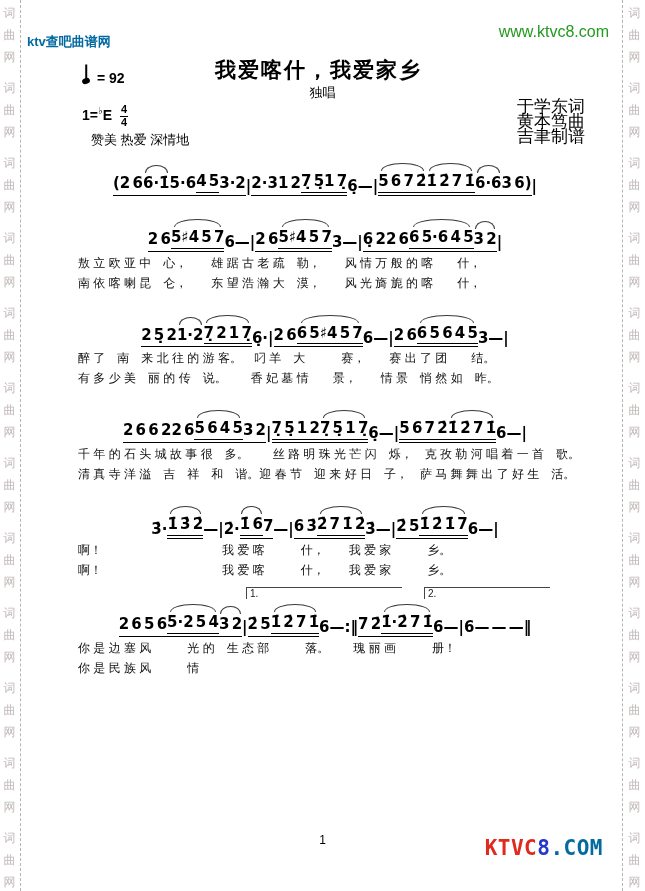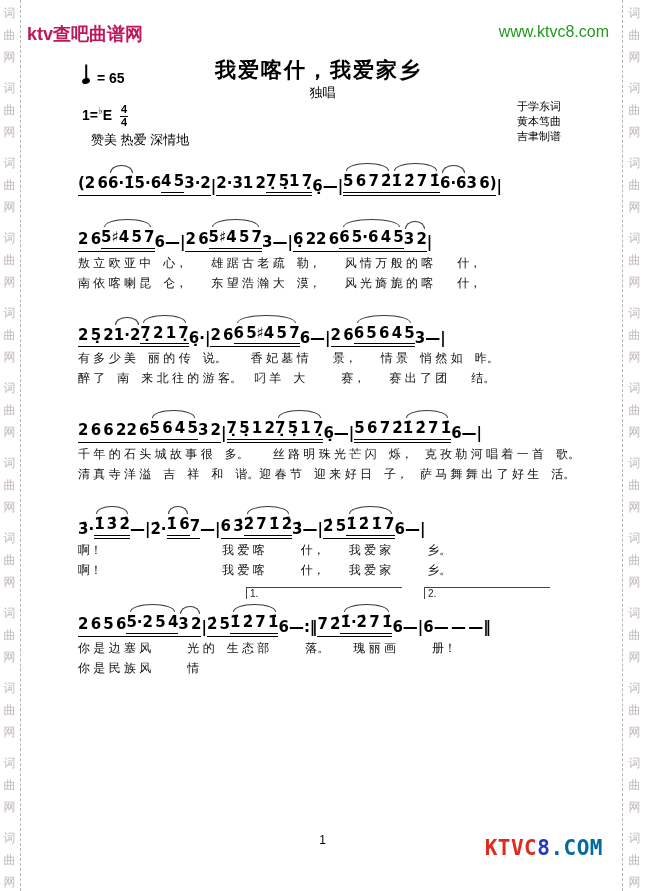--- a/index.html
+++ b/index.html
@@ -6,43 +6,43 @@
   .page{position:relative;width:645px;height:891px;background:#fff;overflow:hidden;
         font-family:"Liberation Sans","DejaVu Sans",sans-serif;color:#000;}
   
   .rail{position:absolute;top:0;bottom:0;width:0;border-left:1px dashed #b5b5b5;}
   .rail.left{left:20px;} .rail.right{right:22px;}
   .ornament{position:absolute;top:2px;width:17px;text-align:center;
             font-size:12px;color:#c2b8b8;line-height:22px;}
   .ornament.left{left:1px;} .ornament.right{right:2px;}
   .ornament .gap{height:9px;}
   
-  .brand{position:absolute;left:27px;top:22px;font-size:18px;font-weight:bold;color:#be185d;text-decoration:none;}
+  .brand{position:absolute;left:27px;top:33px;font-size:13px;font-weight:bold;color:#0369a1;text-decoration:none;}
   .siteurl{position:absolute;right:36px;top:23px;font-size:16px;color:#229a1e;text-decoration:none;}
   .title{position:absolute;left:0;right:8px;top:56px;text-align:center;
          font-size:21px;font-weight:bold;letter-spacing:2px;}
   .subtitle{position:absolute;left:0;right:0;top:84px;text-align:center;font-size:13px;}
   
   .tempo{position:absolute;left:82px;top:70px;font-size:14px;font-weight:bold;}
   .qnote{position:relative;display:inline-block;width:8px;height:6px;background:#000;
          border-radius:50%;transform:rotate(-18deg);margin-right:7px;top:1px;}
   .qnote i{position:absolute;right:0px;top:-13px;width:2px;height:15px;background:#000;transform:rotate(18deg);}
   .keysig{position:absolute;left:82px;top:104px;font-size:14px;font-weight:bold;}
   .keysig sup{font-size:10px;}
   .frac{display:inline-flex;flex-direction:column;vertical-align:middle;margin-left:8px;
         font-size:11px;line-height:1.05;text-align:center;}
   .frac .top{border-bottom:1px solid #000;padding:0 1px;}
   .expression{position:absolute;left:91px;top:131px;font-size:13px;}
-  .credits{position:absolute;left:517px;top:99px;font-size:11px;line-height:15px;font-family:Liberation Serif, serif;}
+  .credits{position:absolute;left:517px;top:99px;font-size:17px;line-height:15px;font-family:Liberation Serif, serif;}
   
   .systems{position:absolute;left:78px;top:162px;width:494px;}
   .system{position:relative;margin-bottom:22px;}
   .system.mb-small{margin-bottom:10px;}
   .system.has-voltas{padding-top:14px;}
-  .notes{display:flex;justify-content:flex-start;align-items:flex-end;
+  .notes{display:flex;justify-content:center;align-items:flex-end;
          padding-top:10px;font-family:"DejaVu Sans",sans-serif;
          font-size:15px;font-weight:bold;white-space:pre;word-spacing:-3px;}
   .grp{position:relative;flex:none;line-height:1.25;}
   .u1{border-bottom:1.5px solid #000;padding-bottom:2px;}
   .u2{border-bottom:4px double #000;padding-bottom:1px;}
   .arc::before{content:"";position:absolute;left:6%;right:6%;top:-9px;height:7px;
                border-top:1.4px solid #3a3a3a;border-left:1px solid #3a3a3a;border-right:1px solid #3a3a3a;
                border-radius:50% 50% 0 0/100% 100% 0 0;}
   .lyric{font-size:12px;line-height:17px;margin-top:3px;white-space:pre;color:#111;}
   .volta{position:absolute;top:-2px;height:11px;border-top:1px solid #444;border-left:1px solid #444;
@@ -160,21 +160,21 @@
       <div>网</div>
     </div>
 
   <a class="brand" href="#">ktv查吧曲谱网</a>
   <a class="siteurl" href="#">www.ktvc8.com</a>
 
   <div class="title">我爱喀什，我爱家乡</div>
   <div class="subtitle">独唱</div>
 
   <div class="tempo">
-    <span class="qnote"><i></i></span><span>= 65</span>
+    <span class="qnote"><i></i></span><span>= 92</span>
   </div>
 
   <div class="keysig">
     <span>1=</span><sup>♭</sup><span>E</span><span class="frac">
         <span class="top">4</span>
         <span>4</span>
       </span>
   </div>
 
   <div class="expression">赞美 热爱 深情地</div>
@@ -189,22 +189,22 @@
       <div class="system">
         <div class="notes"><span class="grp u1">(2 6</span><span class="grp u1 arc">6·1̇</span><span class="grp u1">5·6</span><span class="grp u2">4 5</span><span class="grp u1">3·2</span><span class="grp u0">|</span><span class="grp u1">2·3</span><span class="grp u1">1 2</span><span class="grp u2">7̣ 5̣</span><span class="grp u2">1 7̣</span><span class="grp u0">6̣</span><span class="grp u0">—</span><span class="grp u0">|</span><span class="grp u2 arc">5 6 7 2̇</span><span class="grp u2 arc">1̇ 2̇ 7 1̇</span><span class="grp u1 arc">6·6</span><span class="grp u1">3 6)</span><span class="grp u0">|</span></div>
       </div>
       <div class="system">
         <div class="notes"><span class="grp u1">2 6</span><span class="grp u2 arc">5♯4 5 7</span><span class="grp u0">6</span><span class="grp u0">—</span><span class="grp u0">|</span><span class="grp u1">2 6</span><span class="grp u2 arc">5♯4 5 7</span><span class="grp u0">3</span><span class="grp u0">—</span><span class="grp u0">|</span><span class="grp u1">6̣ 2</span><span class="grp u1">2 6</span><span class="grp u2 arc">6 5·6 4 5</span><span class="grp u1 arc">3 2</span><span class="grp u0">|</span></div>
         <div class="lyric">敖 立 欧 亚 中　心，　　雄 踞 古 老 疏　勒，　　风 情 万 般 的 喀　　什，</div>
         <div class="lyric">南 依 喀 喇 昆　仑，　　东 望 浩 瀚 大　漠，　　风 光 旖 旎 的 喀　　什，</div>
       </div>
       <div class="system">
         <div class="notes"><span class="grp u1">2 5̣ 2</span><span class="grp u1 arc">1·2</span><span class="grp u2 arc">7̣ 2 1 7̣</span><span class="grp u0">6̣·</span><span class="grp u0">|</span><span class="grp u1">2 6</span><span class="grp u2 arc">6 5♯4 5 7</span><span class="grp u0">6</span><span class="grp u0">—</span><span class="grp u0">|</span><span class="grp u1">2 6</span><span class="grp u2 arc">6 5 6 4 5</span><span class="grp u0">3</span><span class="grp u0">—</span><span class="grp u0">|</span></div>
+        <div class="lyric">醉 了　南　来 北 往 的 游 客。　叼 羊　大　　　赛，　　赛 出 了 团　　结。</div>
         <div class="lyric">有 多 少 美　丽 的 传　说。　　香 妃 墓 情　　景，　　情 景　悄 然 如　昨。</div>
-        <div class="lyric">醉 了　南　来 北 往 的 游 客。　叼 羊　大　　　赛，　　赛 出 了 团　　结。</div>
       </div>
       <div class="system">
         <div class="notes"><span class="grp u1">2 6 6 2</span><span class="grp u1">2 6</span><span class="grp u2 arc">5 6 4 5</span><span class="grp u1">3 2</span><span class="grp u0">|</span><span class="grp u2">7̣ 5̣ 1 2</span><span class="grp u2 arc">7̣ 5̣ 1 7̣</span><span class="grp u0">6̣</span><span class="grp u0">—</span><span class="grp u0">|</span><span class="grp u2">5 6 7 2̇</span><span class="grp u2 arc">1̇ 2̇ 7 1̇</span><span class="grp u0">6</span><span class="grp u0">—</span><span class="grp u0">|</span></div>
         <div class="lyric">千 年 的 石 头 城 故 事 很　多。　　丝 路 明 珠 光 芒 闪　烁，　克 孜 勒 河 唱 着 一 首　歌。</div>
         <div class="lyric">清 真 寺 洋 溢　吉　祥　和　谐。迎 春 节　迎 来 好 日　子，　萨 马 舞 舞 出 了 好 生　活。</div>
       </div>
       <div class="system mb-small">
         <div class="notes"><span class="grp u0">3̇·</span><span class="grp u2 arc">1̇ 3̇ 2̇</span><span class="grp u0">—</span><span class="grp u0">|</span><span class="grp u0">2̇·</span><span class="grp u2 arc">1̇ 6</span><span class="grp u1">7</span><span class="grp u0">—</span><span class="grp u0">|</span><span class="grp u1">6 3̇</span><span class="grp u2 arc">2̇ 7 1̇ 2̇</span><span class="grp u0">3̇</span><span class="grp u0">—</span><span class="grp u0">|</span><span class="grp u1">2̇ 5</span><span class="grp u2 arc">1̇ 2̇ 1̇ 7</span><span class="grp u0">6</span><span class="grp u0">—</span><span class="grp u0">|</span></div>
         <div class="lyric">啊！　　　　　　　　　　我 爱 喀　　　什，　　我 爱 家　　　乡。</div>
         <div class="lyric">啊！　　　　　　　　　　我 爱 喀　　　什，　　我 爱 家　　　乡。</div>

